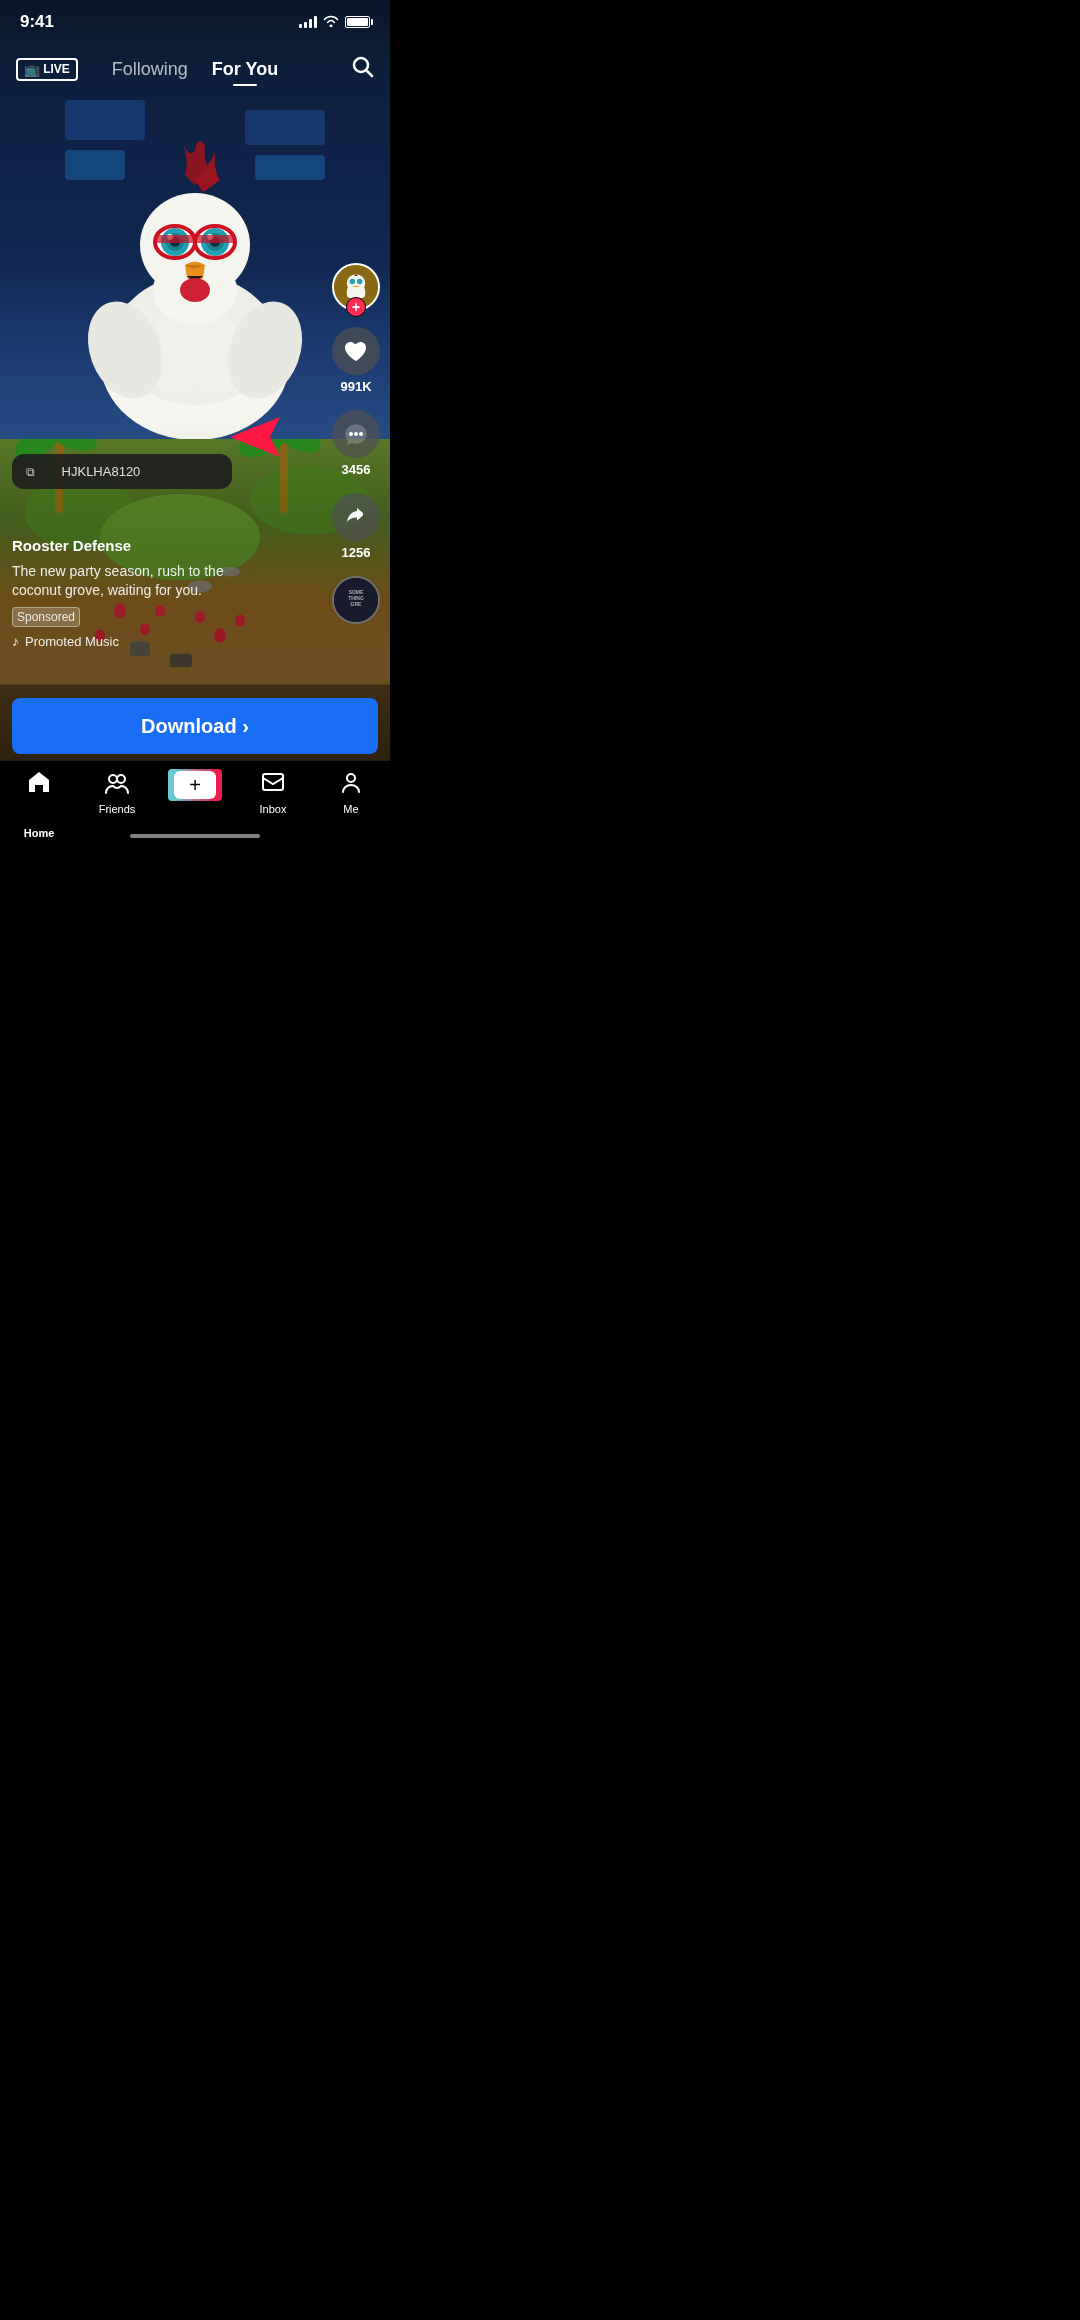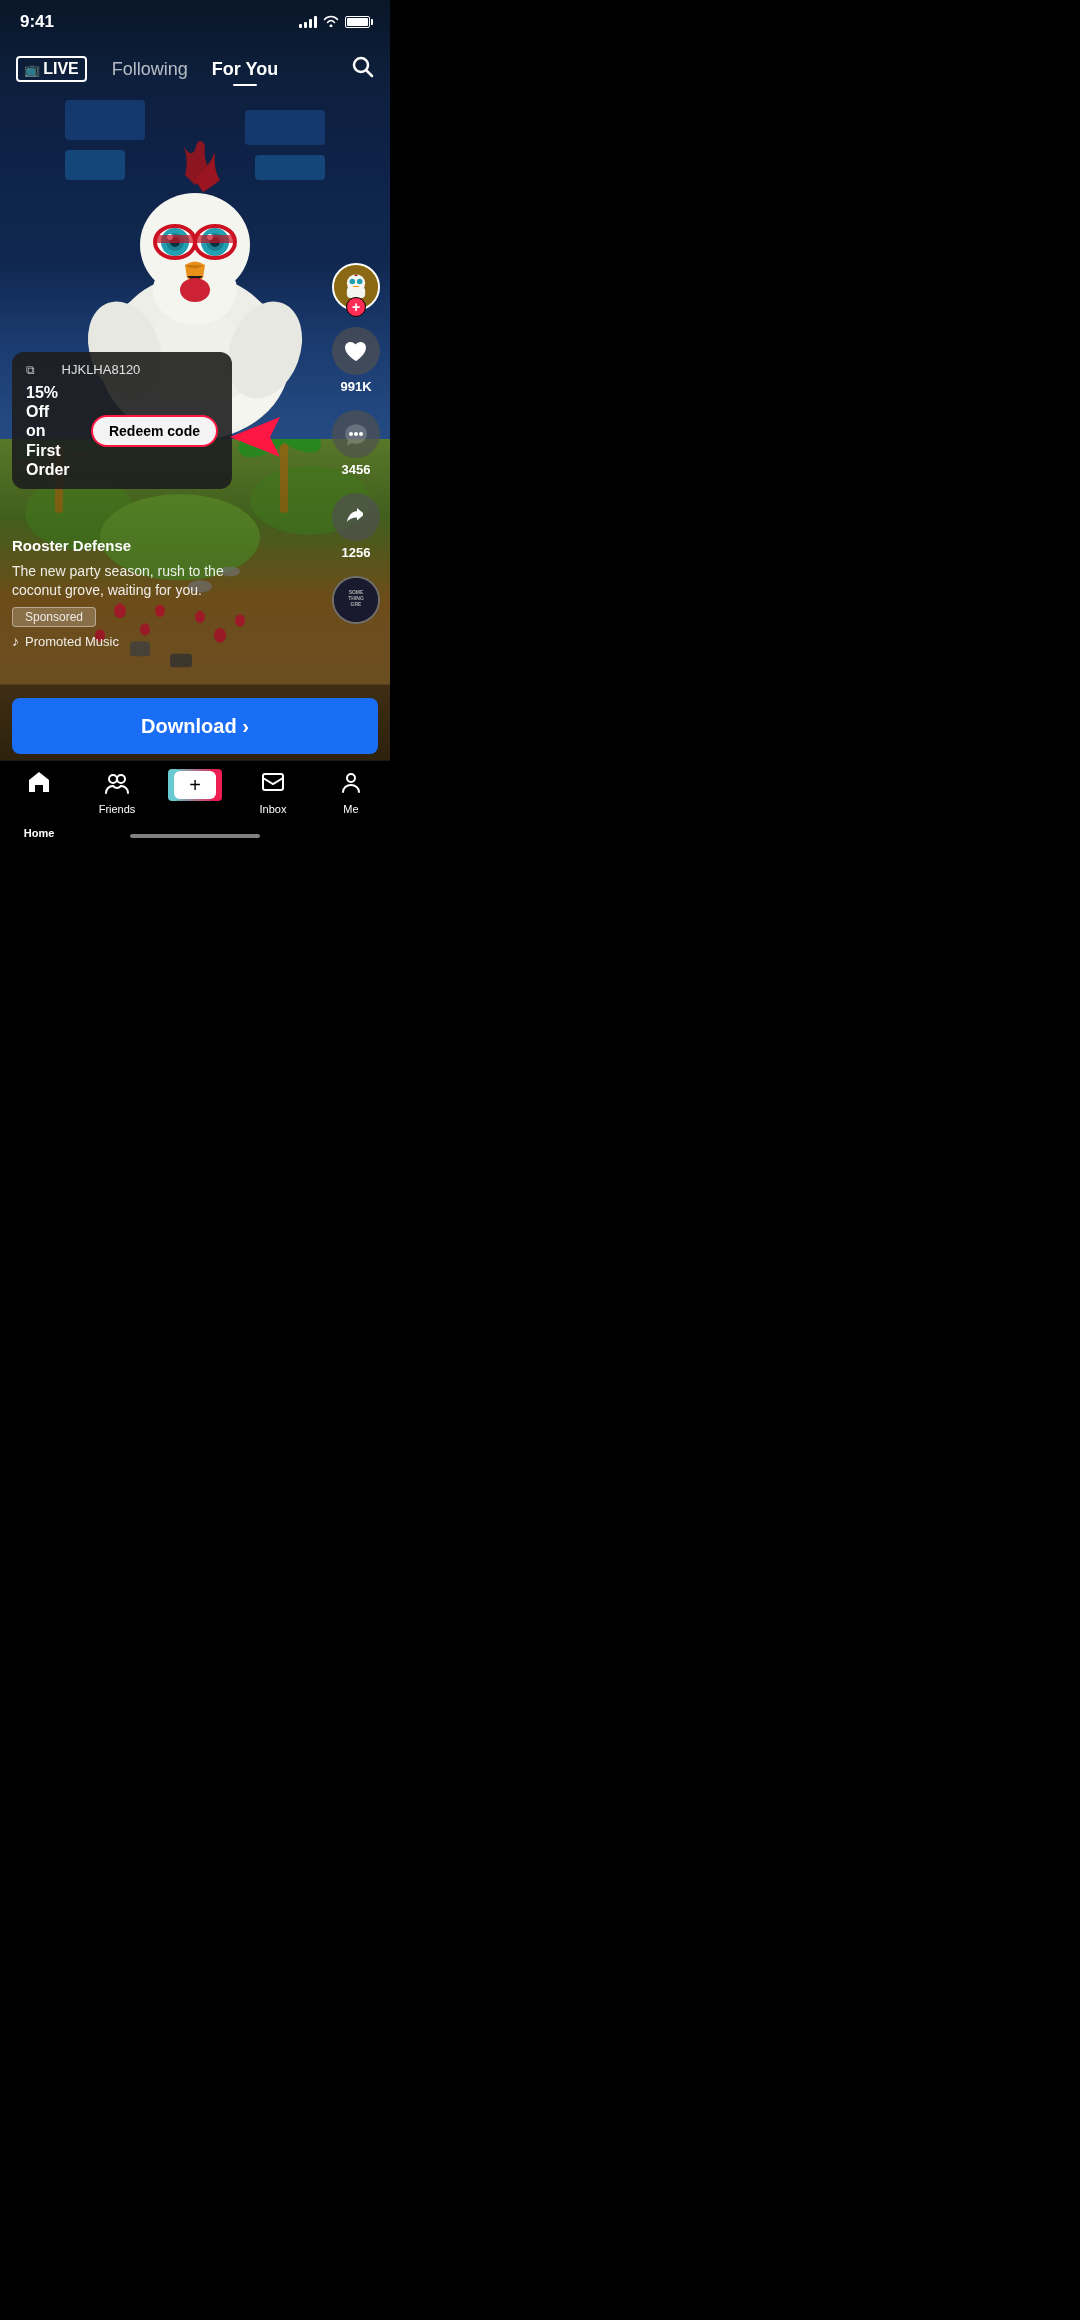--- a/index.html
+++ b/index.html
@@ -122,21 +122,21 @@
       border: 2px solid #fff;
       border-radius: 4px;
       padding: 2px 6px;
       display: flex;
       align-items: center;
       gap: 3px;
     }
 
     .live-text {
       color: #fff;
-      font-size: 16px;
+      font-size: 12px;
       font-weight: 700;
     }
 
     .tv-icon {
       color: #fff;
       font-size: 13px;
     }
 
     .nav-tabs {
       display: flex;
@@ -438,21 +438,21 @@
       color: rgba(255,255,255,0.9);
       font-size: 14px;
       line-height: 1.4;
       margin-bottom: 6px;
     }
 
     .sponsored-badge {
       background: rgba(255,255,255,0.2);
       color: rgba(255,255,255,0.85);
       font-size: 12px;
-      padding: 2px 12px;
+      padding: 2px 4px;
       border-radius: 4px;
       display: inline-block;
       margin-bottom: 6px;
       border: 1px solid rgba(255,255,255,0.4);
     }
 
     .music-row {
       display: flex;
       align-items: center;
       gap: 6px;
@@ -806,27 +806,20 @@
         </svg>
       </div>
     </div>
   </div>
 
   <div class="promo-banner">
     <div class="promo-code-row">
       <span class="copy-icon">⧉</span>
       <span class="promo-code-text">HJKLHA8120</span>
     </div>
-    <div class="promo-main-row">
-      <div class="promo-discount">
-        <span style="white-space:pre-line">15% Off
-on First Order</span>
-      </div>
-      <button class="redeem-btn">Redeem code</button>
-    </div>
   </div>
 
   <div class="arrow-indicator">
     <svg width="80" height="50" viewBox="0 0 80 50">
       <path d="M80 25 L30 5 L40 25 L30 45 Z" fill="#ff1744"></path>
     </svg>
   </div>
 
   <div class="content-info">
     <div class="content-title">Rooster Defense</div>

